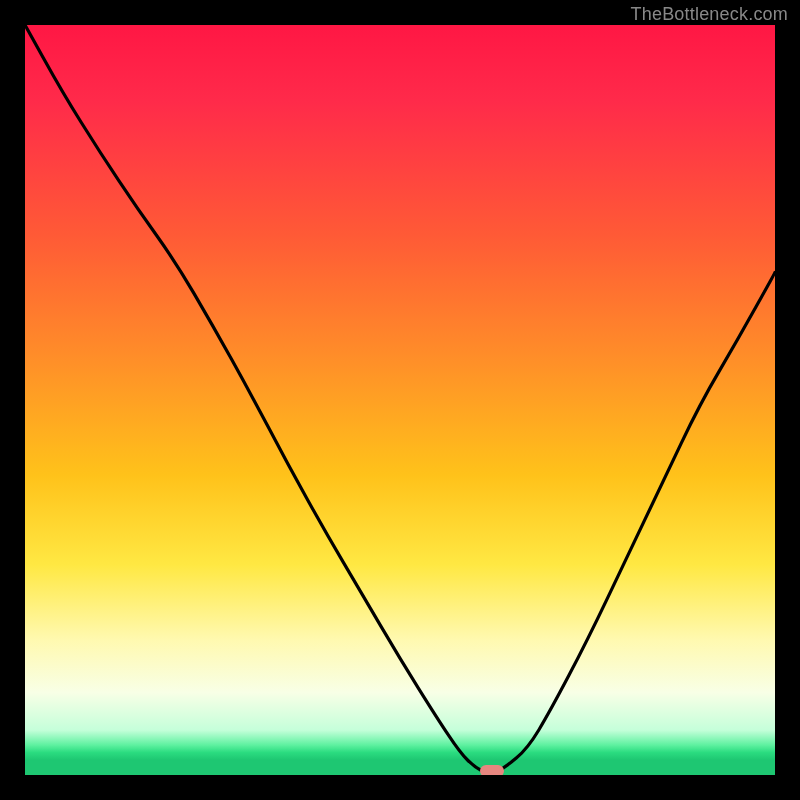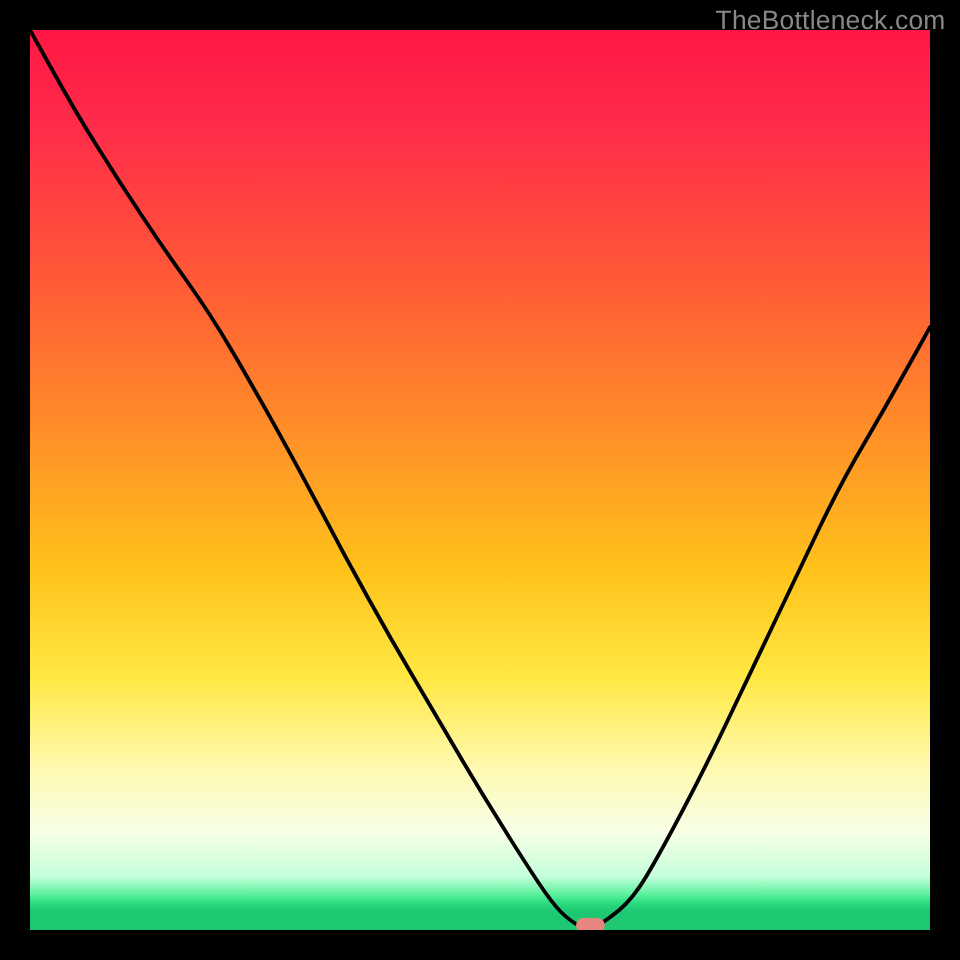--- a/index.html
+++ b/index.html
@@ -15,21 +15,21 @@
     position: relative;
     width: 800px;
     height: 800px;
     background: #000;
   }
   .watermark {
     position: absolute;
     top: 4px;
     right: 12px;
     color: #888;
-    font-size: 22px;
+    font-size: 18px;
     font-weight: 500;
     letter-spacing: 0.2px;
     z-index: 50;
   }
   .plot-frame {
     position: absolute;
     left: 25px;
     top: 25px;
     width: 750px;
     height: 750px;

